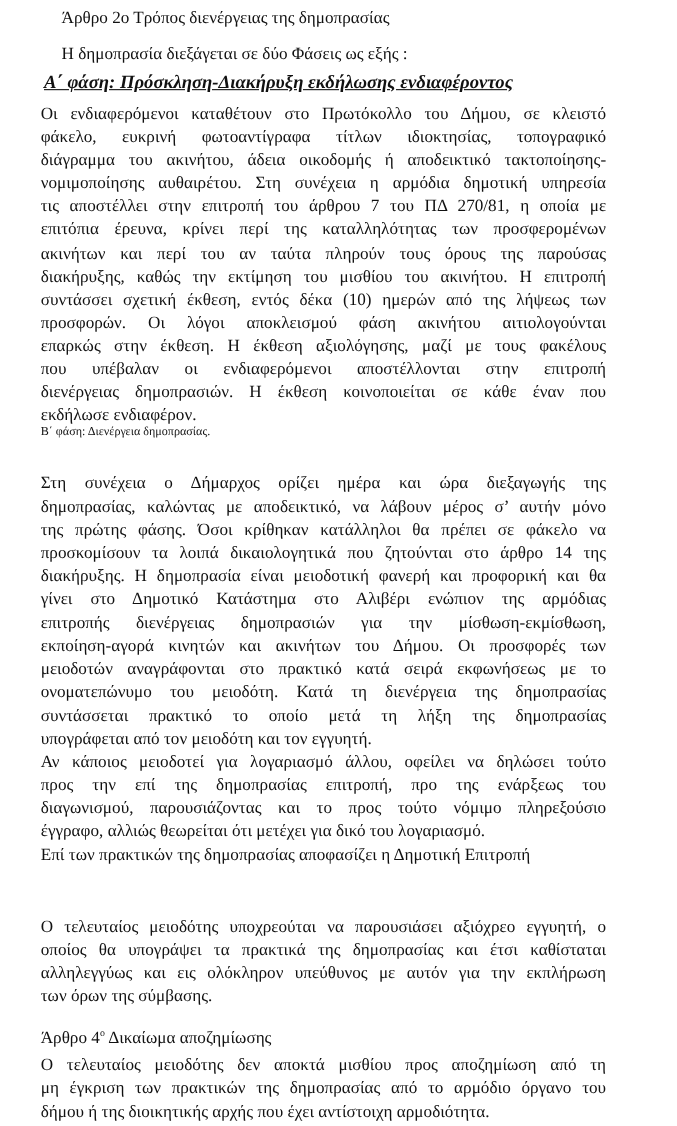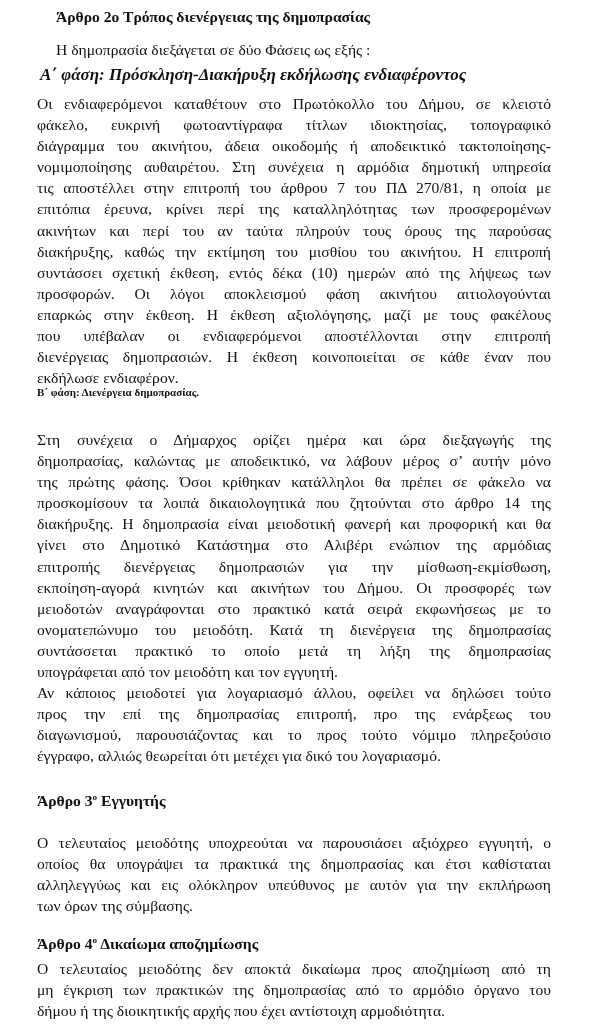--- a/index.html
+++ b/index.html
@@ -1,21 +1,21 @@
 <!DOCTYPE html>
 <html><head>
 <meta charset="utf-8">
 <style>
   html, body { margin:0; padding:0; background:#ffffff; }
   body { width:615px; height:1024px; overflow:hidden; position:relative;
          font-family:"Liberation Serif", "DejaVu Serif", serif; color:#111; }
   .page { position:absolute; left:0; top:0; width:615px; height:1024px; }
   .blk { position:absolute; left:37px; width:514px; font-size:15.6px; line-height:21.1px; }
-  .h { font-weight:bold; font-size:15.6px; }
-  .hi { font-weight:bold; font-style:italic; font-size:17px; }
+  .h { font-weight:normal; font-size:15.6px; }
+  .hi { font-weight:bold; font-style:italic; font-size:17px;text-decoration:underline; }
   .ln { display:block; text-align:justify; text-align-last:justify; white-space:nowrap; }
   .ln.last { text-align-last:left; }
   sup { font-size:9px; vertical-align:6px; line-height:0; }
 </style>
 </head>
 <body>
 
 <div class="page">
 
   <div class="blk h" style="top:6px; left:56px;">Άρθρο 2ο Τρόπος διενέργειας της δημοπρασίας</div>
@@ -53,32 +53,32 @@
     <span class="ln">επιτροπής διενέργειας δημοπρασιών για την μίσθωση-εκμίσθωση,</span>
     <span class="ln">εκποίηση-αγορά κινητών και ακινήτων του Δήμου. Οι προσφορές των</span>
     <span class="ln">μειοδοτών αναγράφονται στο πρακτικό κατά σειρά εκφωνήσεως με το</span>
     <span class="ln">ονοματεπώνυμο του μειοδότη. Κατά τη διενέργεια της δημοπρασίας</span>
     <span class="ln">συντάσσεται πρακτικό το οποίο μετά τη λήξη της δημοπρασίας</span>
     <span class="ln last">υπογράφεται από τον μειοδότη και τον εγγυητή.</span>
     <span class="ln">Αν κάποιος μειοδοτεί για λογαριασμό άλλου, οφείλει να δηλώσει τούτο</span>
     <span class="ln">προς την επί της δημοπρασίας επιτροπή, προ της ενάρξεως του</span>
     <span class="ln">διαγωνισμού, παρουσιάζοντας και το προς τούτο νόμιμο πληρεξούσιο</span>
     <span class="ln last">έγγραφο, αλλιώς θεωρείται ότι μετέχει για δικό του λογαριασμό.</span>
+    <span class="ln last">Επί των πρακτικών της δημοπρασίας αποφασίζει η Δημοτική Επιτροπή</span>
   </div>
 
-  <div class="blk h" style="top:790px;"><span>Άρθρο 3</span><sup>ο</sup><span> Εγγυητής</span></div>
 
   <div class="blk" style="top:832px;">
     <span class="ln">Ο τελευταίος μειοδότης υποχρεούται να παρουσιάσει αξιόχρεο εγγυητή, ο</span>
     <span class="ln">οποίος θα υπογράψει τα πρακτικά της δημοπρασίας και έτσι καθίσταται</span>
     <span class="ln">αλληλεγγύως και εις ολόκληρον υπεύθυνος με αυτόν για την εκπλήρωση</span>
     <span class="ln last">των όρων της σύμβασης.</span>
   </div>
 
   <div class="blk h" style="top:933px;"><span>Άρθρο 4</span><sup>ο</sup><span> Δικαίωμα αποζημίωσης</span></div>
 
   <div class="blk" style="top:958px;">
-    <span class="ln">Ο τελευταίος μειοδότης δεν αποκτά δικαίωμα προς αποζημίωση από τη</span>
+    <span class="ln">Ο τελευταίος μειοδότης δεν αποκτά μισθίου προς αποζημίωση από τη</span>
     <span class="ln">μη έγκριση των πρακτικών της δημοπρασίας από το αρμόδιο όργανο του</span>
     <span class="ln last">δήμου  ή της διοικητικής αρχής που έχει αντίστοιχη αρμοδιότητα.</span>
   </div>
 
 </div>
 
 </body></html>

